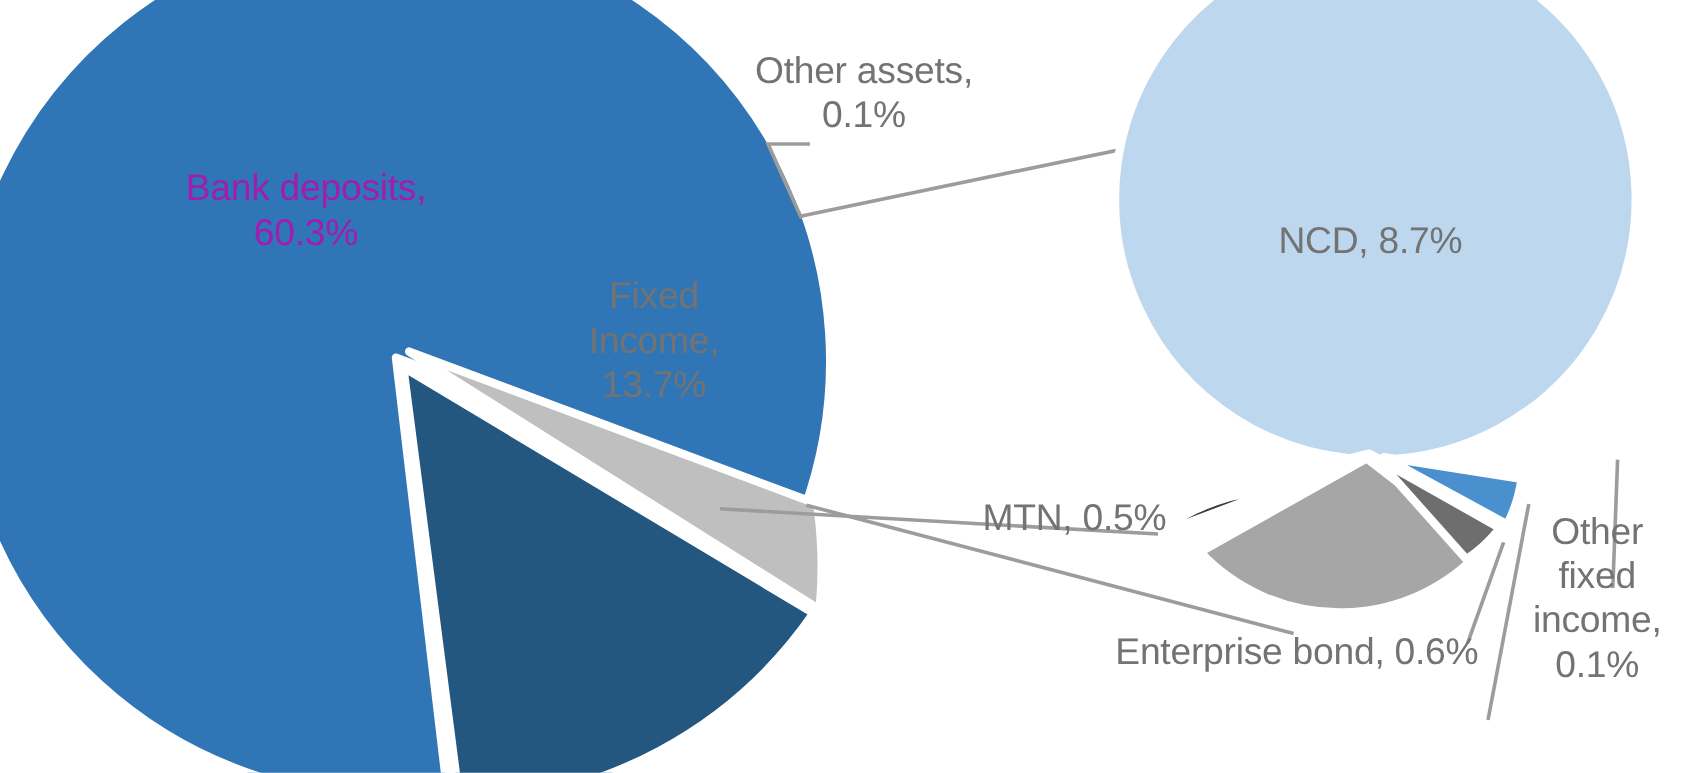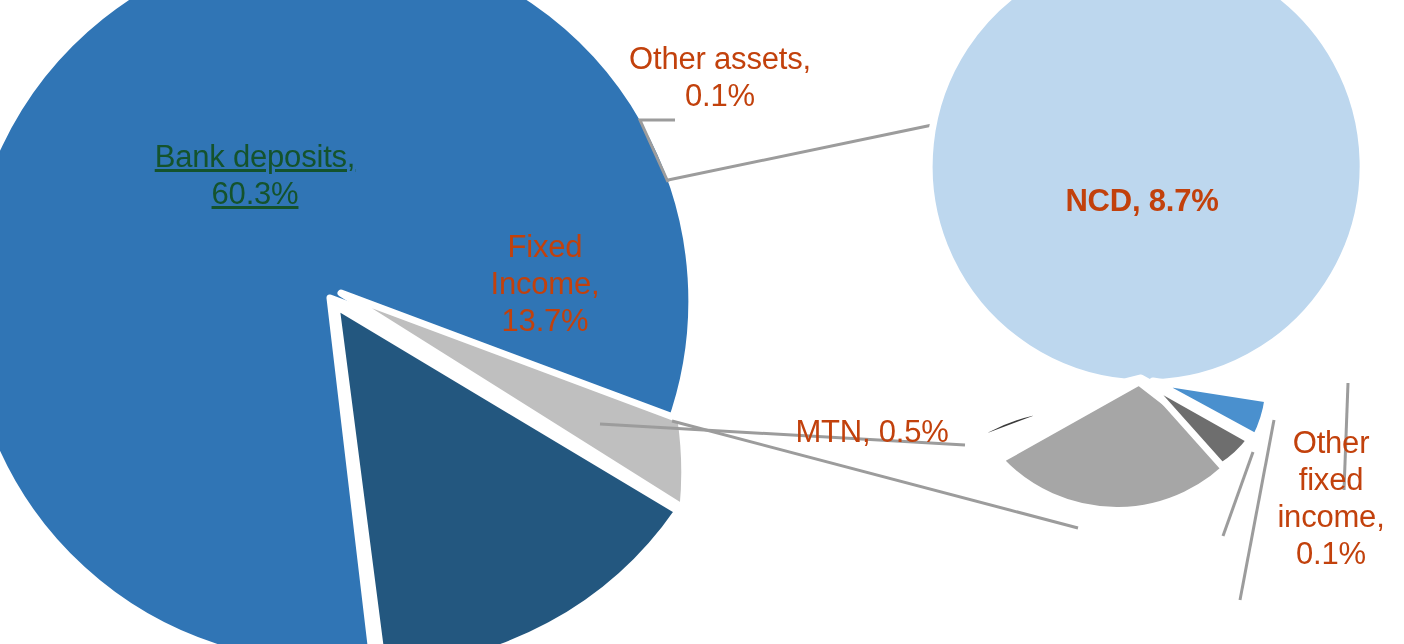--- a/index.html
+++ b/index.html
@@ -38,25 +38,25 @@
     fill: none;
     stroke-linecap: butt;
   }
   .pie-label {
     position: absolute;
     font-family: "Liberation Sans", sans-serif;
     font-size: 31px;
     line-height: 37px;
     letter-spacing: -0.2px;
     white-space: pre;
-    color: #c2410c;
+    color: #737373;
   }
-  .pie-label.inside-light { color: #14532d; text-decoration: underline; }
+  .pie-label.inside-light { color: #a21caf; }
   .ta-center { text-align: center; }
-  .ta-left { text-align: center; }
+  .ta-left { text-align: right; }
 </style>
 </head>
 <body>
 
 <div id="chart-root">
 
   <svg id="pie-svg" viewBox="0 0 1404 644">
 
     <g>
 
@@ -127,25 +127,26 @@
 60.3%</div>
 
 
   <div class="pie-label ta-center" style="left:470px; top:228px; width:150px;">Fixed
 Income,
 13.7%</div>
 
   <div class="pie-label ta-center" style="left:592px; top:40px; width:256px;">Other assets,
 0.1%</div>
 
-  <div class="pie-label ta-center" style="left:1022px; top:182px; width:240px;font-weight:bold;">NCD, 8.7%</div>
+  <div class="pie-label ta-center" style="left:1022px; top:182px; width:240px;">NCD, 8.7%</div>
 
   <div class="pie-label ta-left" style="left:772px; top:413px; width:200px;">MTN, 0.5%</div>
 
 
+  <div class="pie-label ta-left" style="left:872px; top:524px; width:360px;">Enterprise bond, 0.6%</div>
 
 
   <div class="pie-label ta-center" style="left:1258px; top:424px; width:146px;">Other
 fixed
 income,
 0.1%</div>
 
 </div>
 
 </body></html>

